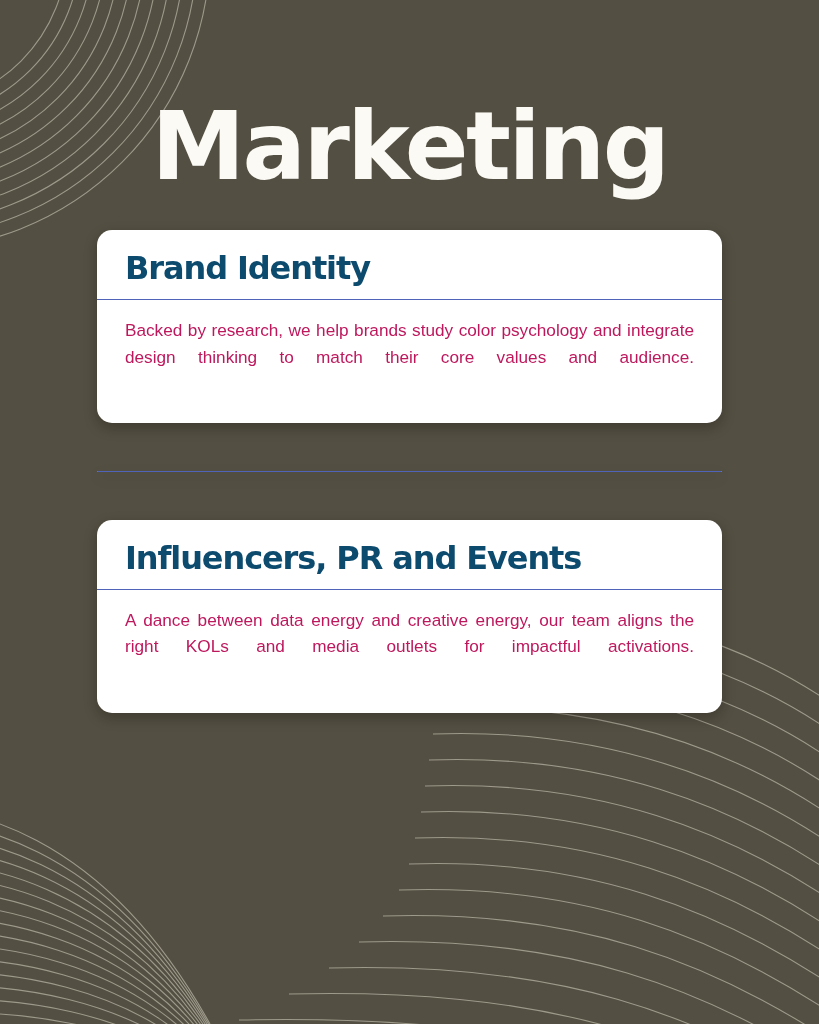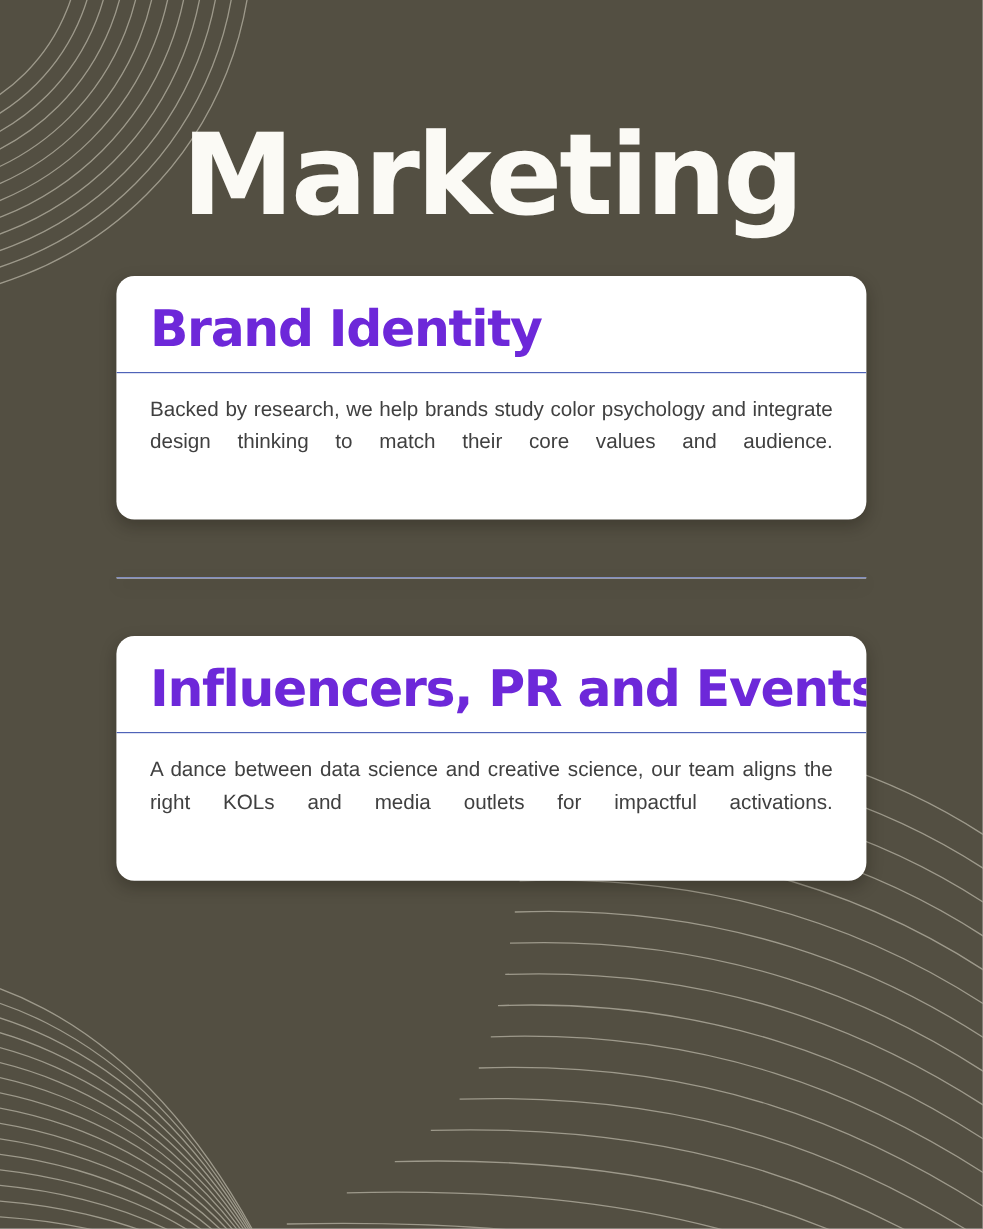--- a/index.html
+++ b/index.html
@@ -67,38 +67,38 @@
     box-shadow: 0 5px 13px rgba(20, 18, 10, 0.30);
     margin-bottom: 48px;
     overflow: hidden;
   }
   .card:last-child { margin-bottom: 15px; }
 
   .card-head {
     padding: 22px 28px 13px 28px;
   }
   .card-title {
-    color: #6d28d9;
-    font-size: 42px;
+    color: #0c4a6e;
+    font-size: 32px;
     line-height: 1.06;
     font-weight: 700;
     letter-spacing: -1.1px;
     font-family: "DejaVu Sans", "Liberation Sans", sans-serif;
     white-space: nowrap;
   }
   .card-divider {
     height: 0;
     border-top: 1.6px solid #4F63B8;
     width: 100%;
   }
   .card-body {
     padding: 17px 28px 26px 28px;
   }
   .card-text {
-    color: #404040;
+    color: #be185d;
     font-size: 17.2px;
     line-height: 1.55;
     text-align: justify;
     font-family: "Liberation Sans", sans-serif;
   }
   
   .card-text::after {
     content: "";
     display: inline-block;
     width: 100%;
@@ -187,18 +187,18 @@
     <div class="card">
       <div class="card-divider"></div>
     </div>
 
     <div class="card">
       <div class="card-head">
         <div class="card-title">Influencers, PR and Events</div>
       </div>
       <div class="card-divider"></div>
       <div class="card-body">
-        <div class="card-text">A dance between data science and creative science, our team aligns the right KOLs and media outlets for impactful activations.</div>
+        <div class="card-text">A dance between data energy and creative energy, our team aligns the right KOLs and media outlets for impactful activations.</div>
       </div>
     </div>
 
   </div>
 </div>
 
 </body></html>

